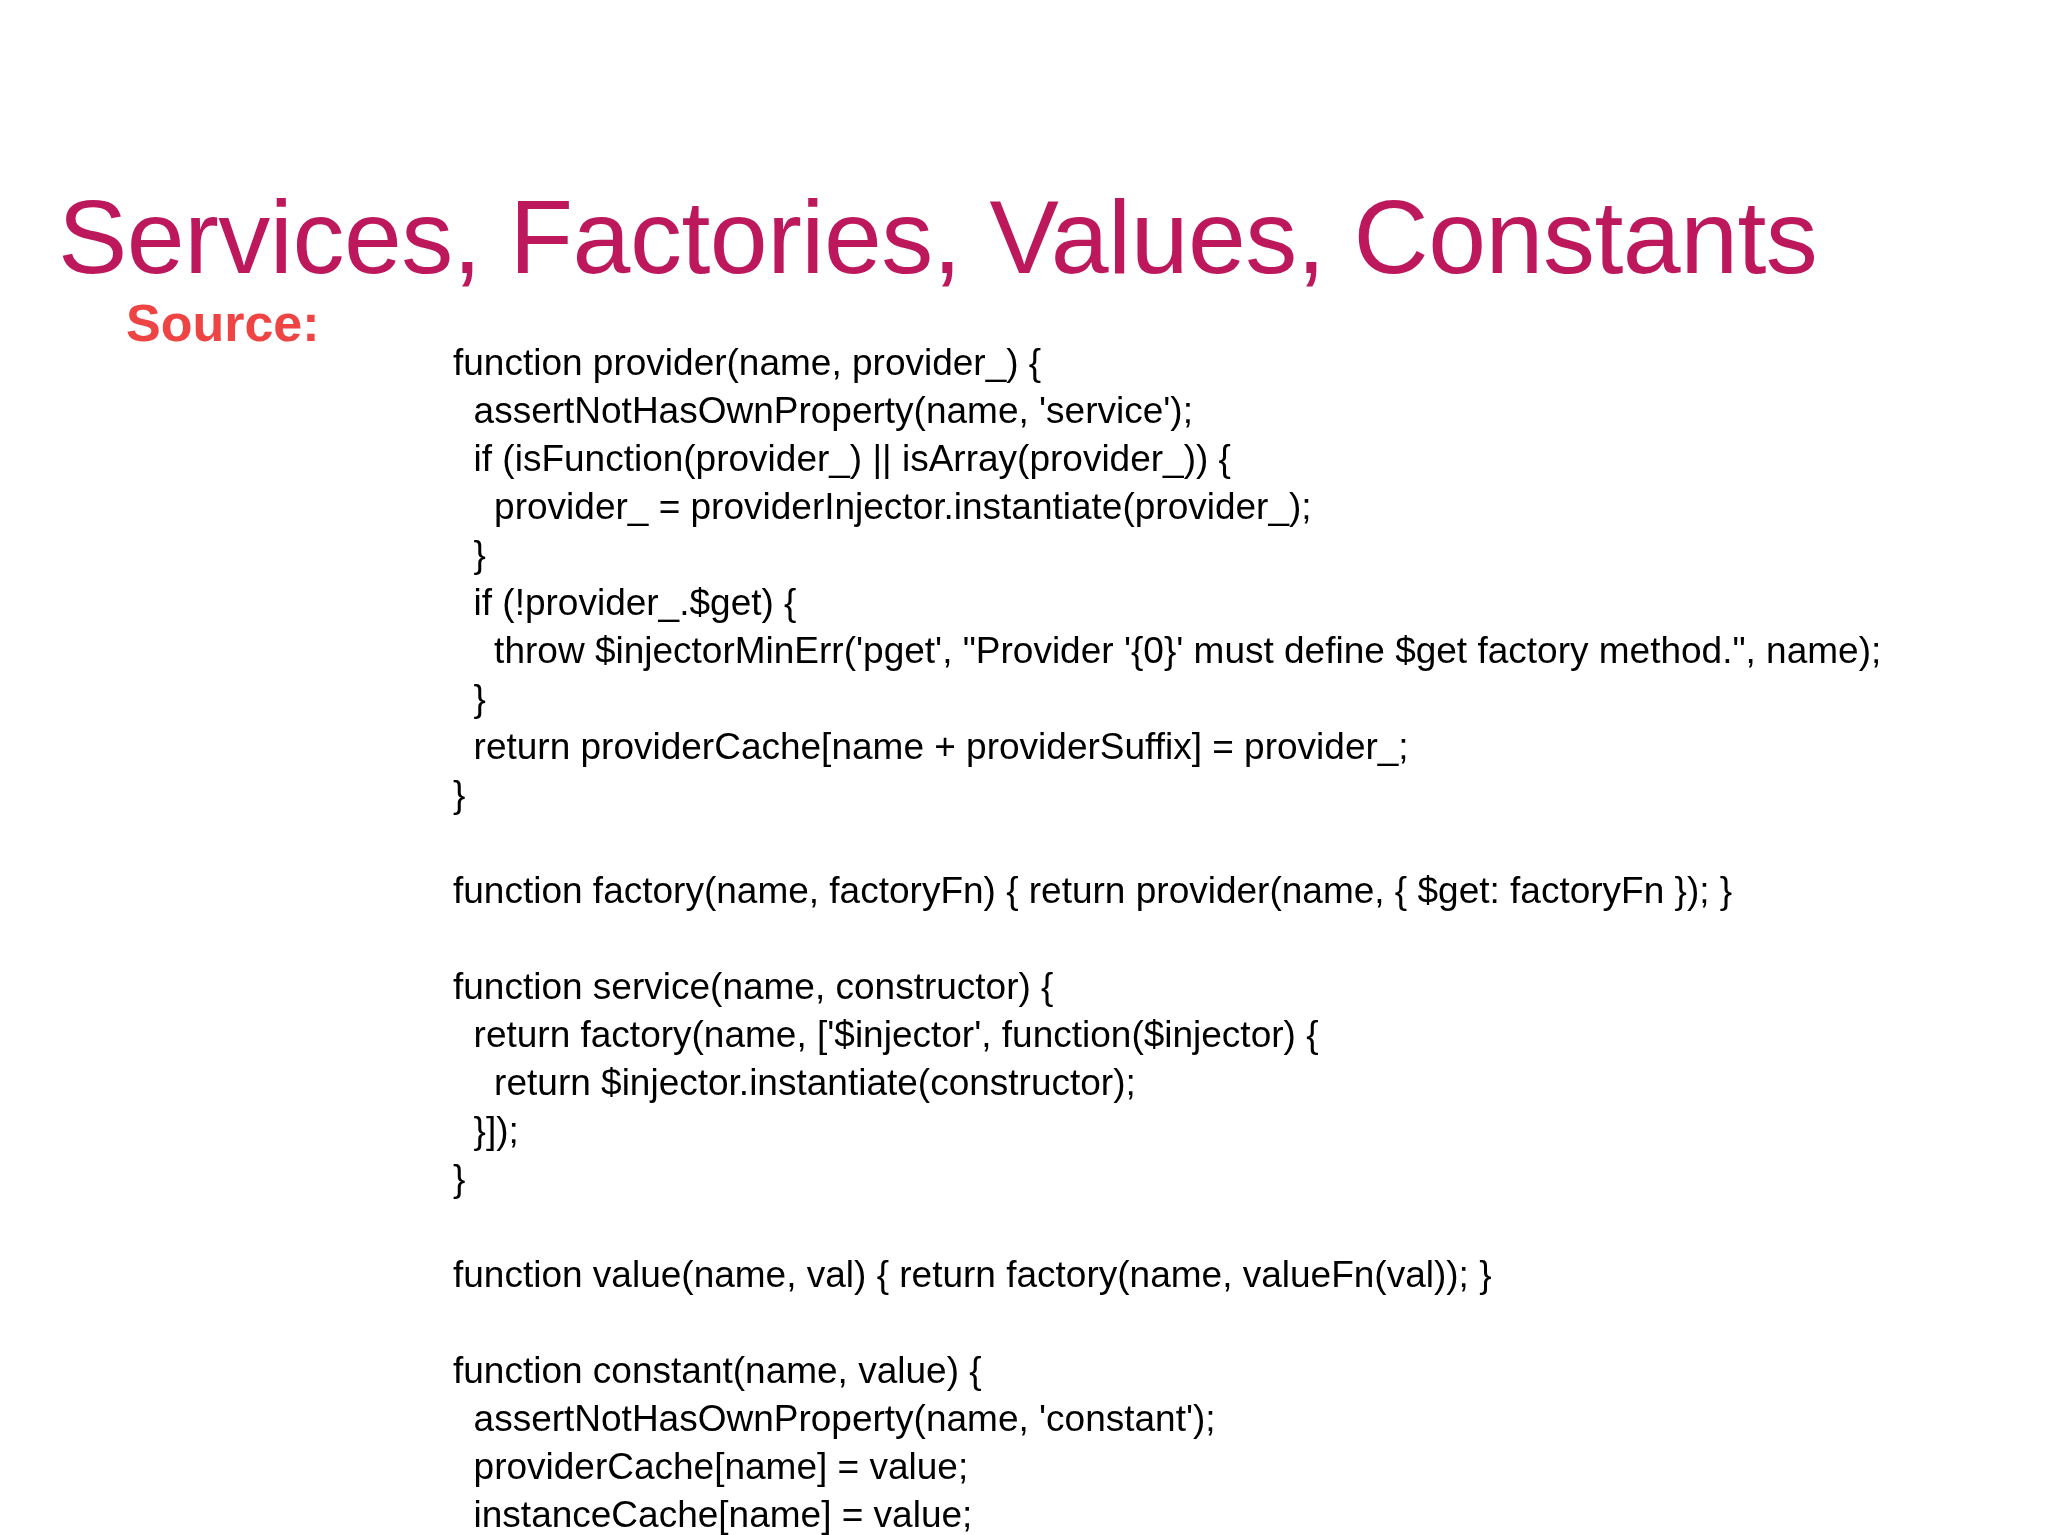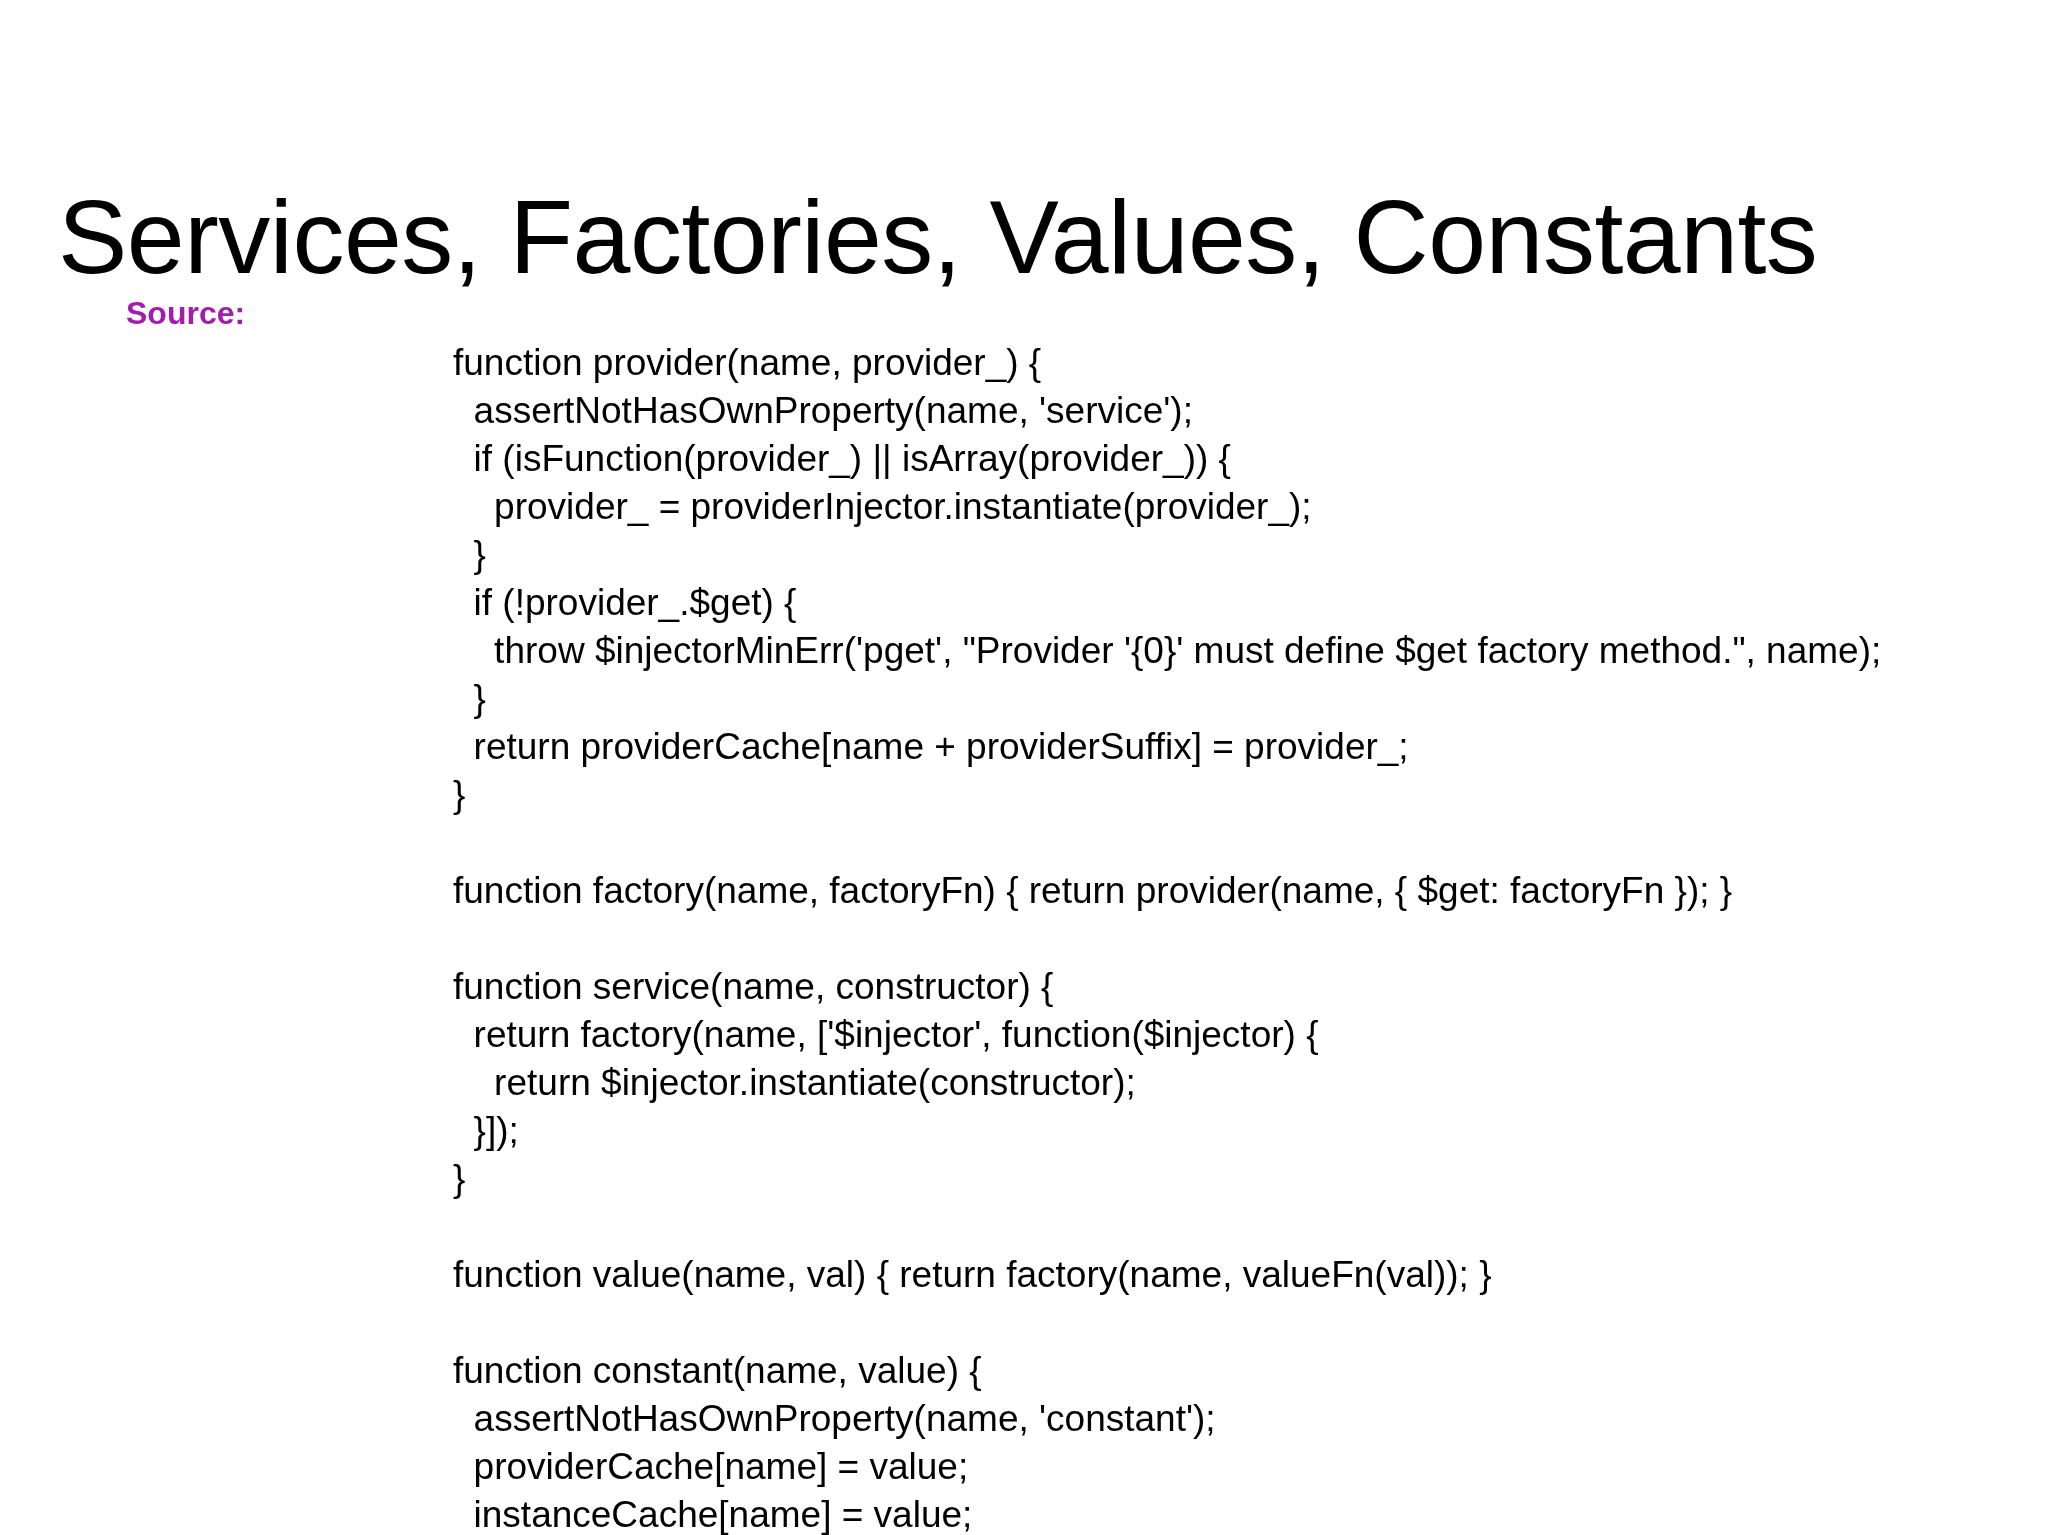--- a/index.html
+++ b/index.html
@@ -27,34 +27,34 @@
   .slide-title {
     position: absolute;
     left: 58px;
     top: 108px;
     width: 1960px;
     font-family: "Liberation Sans", sans-serif;
     font-size: 104px;
     font-weight: 400;
     line-height: 1.15;
     letter-spacing: -0.5px;
-    color: #000000;
+    color: #be185d;
     white-space: nowrap;
   }
 
   
   .source-label {
     position: absolute;
     left: 126px;
     top: 297px;
     font-family: "Liberation Sans", sans-serif;
-    font-size: 32px;
+    font-size: 52px;
     font-weight: 700;
     line-height: 1.0;
-    color: #a21caf;
+    color: #ef4444;
     white-space: nowrap;
   }
 
   
   .code-block {
     position: absolute;
     left: 453px;
     top: 302px;
     width: 1600px;
     font-family: "Liberation Sans", sans-serif;

